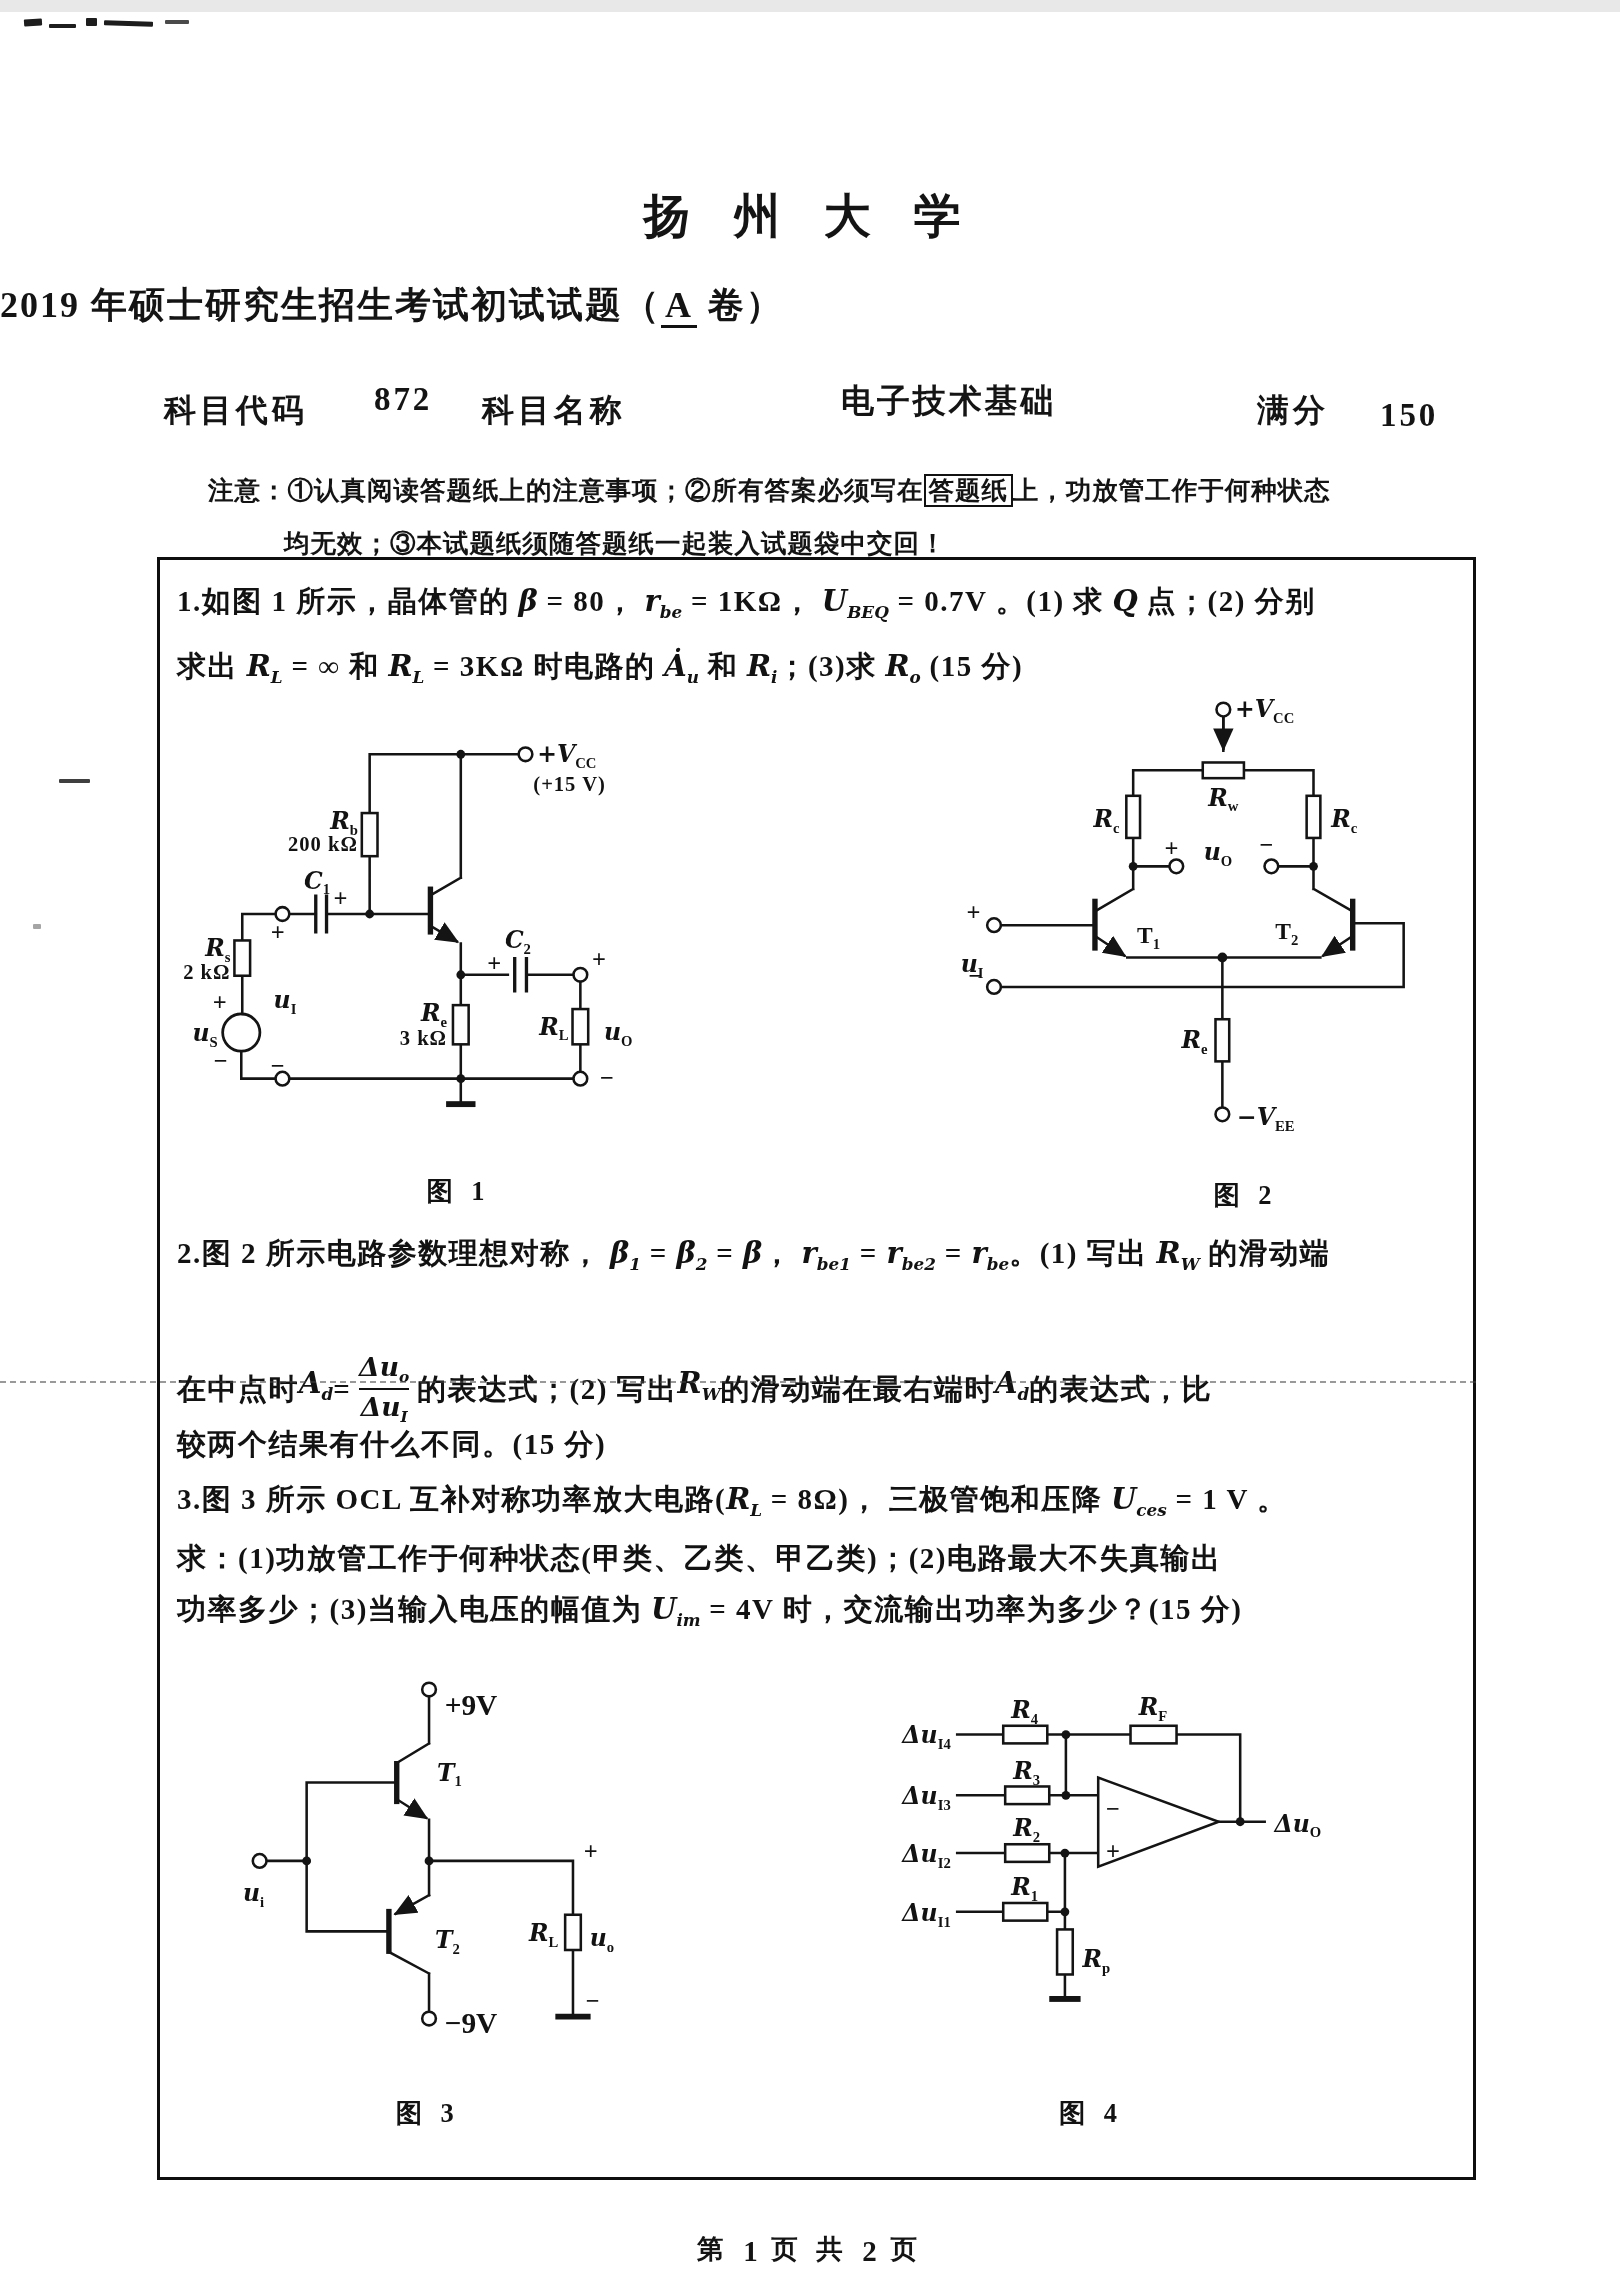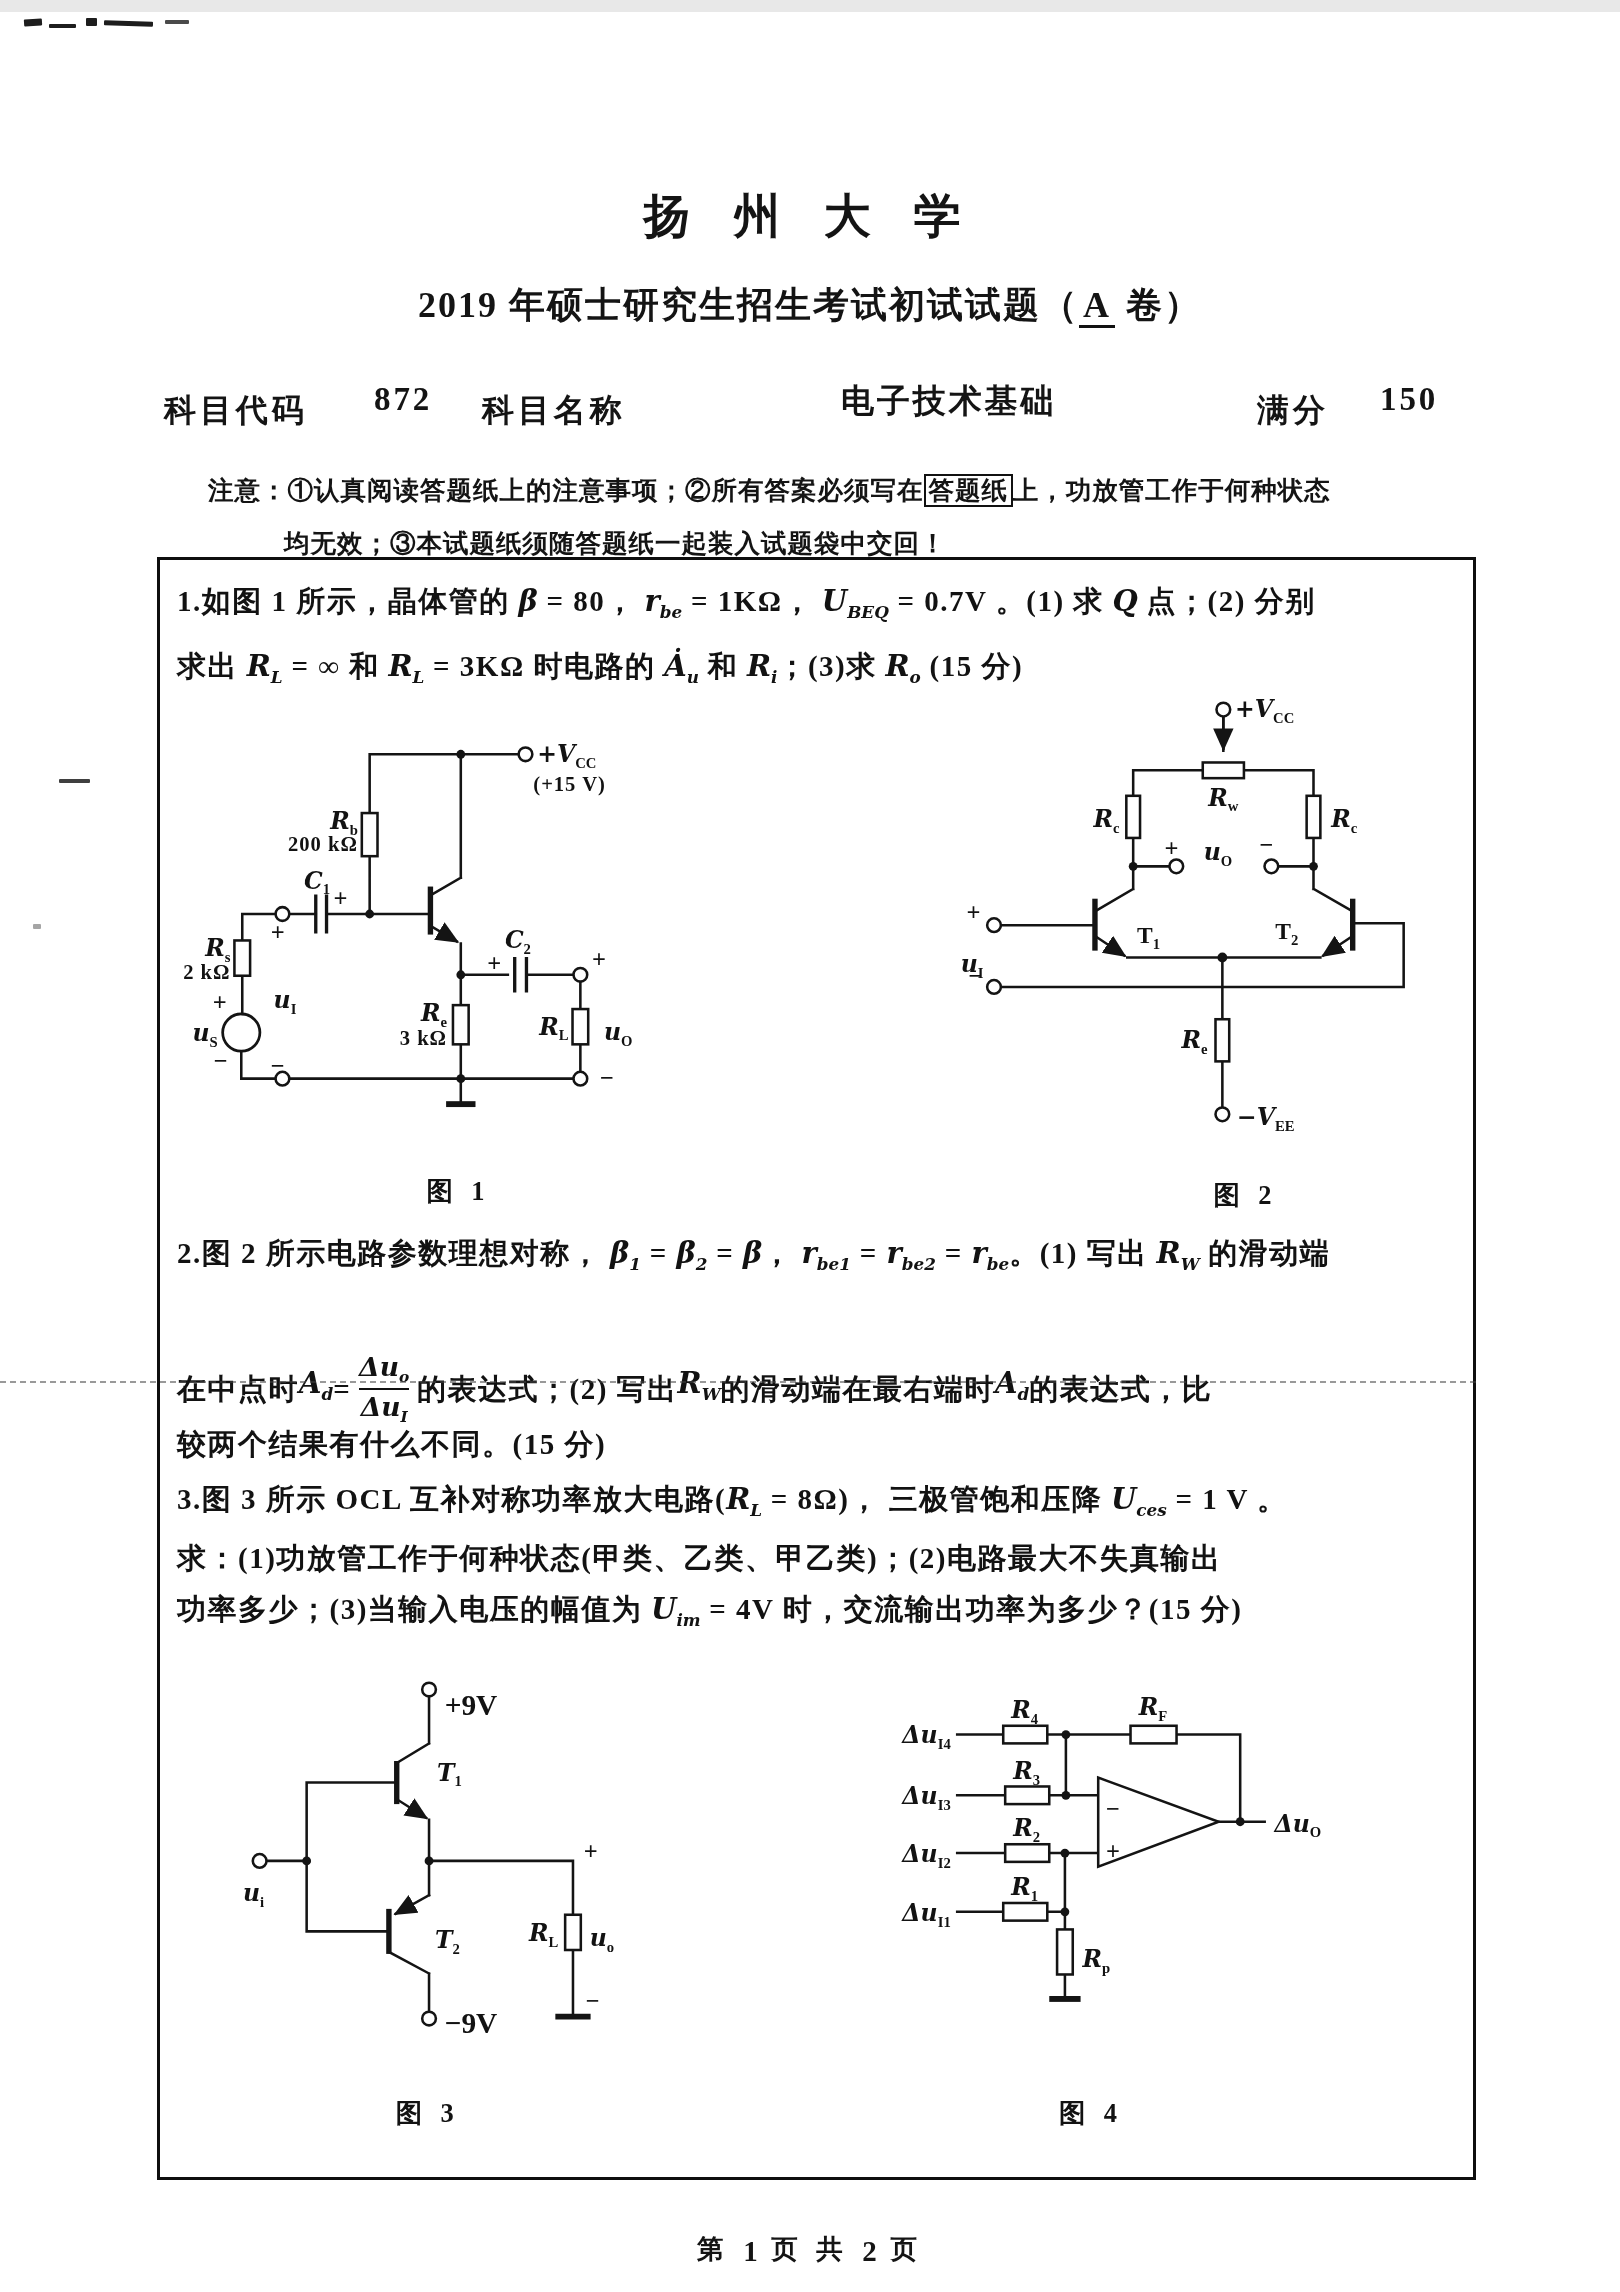--- a/index.html
+++ b/index.html
@@ -4,21 +4,21 @@
 <style>
   html,body{margin:0;padding:0;background:#e8e8e8;}
   .page{
     position:relative;width:1620px;height:2293px;margin:12px auto;
     background:#ffffff;overflow:hidden;color:#141414;
     font-family:"Liberation Serif","DejaVu Serif",serif;
   }
   .abs{position:absolute;}
   
   .title{left:0;top:173px;width:1620px;text-align:center;font-size:47px;font-weight:700;letter-spacing:15.7px;}
-  .subtitle{left:0;top:269px;width:1620px;text-align:center;font-size:36px;font-weight:700;letter-spacing:2px;}
+  .subtitle{left:0;top:269px;width:1620px;font-size:36px;font-weight:700;letter-spacing:2px;}
   .ul-a{border-bottom:3.9px solid #111;padding:0 3.9px;}
   .info-label{font-size:32px;font-weight:700;letter-spacing:3.9px;}
   .info-big{font-size:33px;font-weight:700;letter-spacing:2.9px;}
   .notice{font-size:25.5px;font-weight:700;letter-spacing:1px;white-space:nowrap;}
   .nbox{border:2.5px solid #111;padding:0 2.9px;}
   
   .qbox{left:157px;top:545px;width:1313px;height:1617px;border:3.4px solid #0e0e0e;}
   
   .qline{font-size:29px;font-weight:600;letter-spacing:1.5px;white-space:nowrap;color:#121212;line-height:43px;}
   .qline .t{}
@@ -66,21 +66,21 @@
   <div class="abs title">扬 州 大 学</div>
   <div class="abs subtitle">
     <span>2019 年硕士研究生招生考试初试试题（</span><span class="ul-a">A</span><span> 卷）</span>
   </div>
 
   <div class="abs info-label" style="left:164px;top:377px;">科目代码</div>
   <div class="abs info-big" style="left:374px;top:369px;">872</div>
   <div class="abs info-label" style="left:482px;top:377px;">科目名称</div>
   <div class="abs info-big" style="left:841px;top:367px;">电子技术基础</div>
   <div class="abs info-label" style="left:1257px;top:377px;">满分</div>
-  <div class="abs info-big" style="left:1380px;top:369px;font-family:Liberation Serif, serif;">150</div>
+  <div class="abs info-big" style="left:1380px;top:385px;font-family:Liberation Serif, serif;">150</div>
 
   <div class="abs notice" style="left:208px;top:461px;">
     <span>注意：</span><span>①认真阅读答题纸上的注意事项；②所有答案必须写在</span><span class="nbox">答题纸</span><span>上，功放管工作于何种状态</span>
   </div>
   <div class="abs notice" style="left:284px;top:514px;">均无效；③本试题纸须随答题纸一起装入试题袋中交回！</div>
 
   <div class="abs qbox"></div>
 
   <div class="abs qline" style="left:177px;top:568px;"><span class="t">1.如图 1 所示，晶体管的 </span><span class="mv">β</span><span class="t"> = 80， </span><span class="mv">r<sub>be</sub></span><span class="t"> = 1KΩ， </span><span class="mv">U<sub>BEQ</sub></span><span class="t"> = 0.7V 。(1) 求 </span><span class="mv">Q</span><span class="t"> 点；(2) 分别</span></div>
   <div class="abs qline" style="left:177px;top:633px;"><span class="t">求出 </span><span class="mv">R<sub>L</sub></span><span class="t"> = ∞ 和 </span><span class="mv">R<sub>L</sub></span><span class="t"> = 3KΩ 时电路的 </span><span class="mv">Ȧ<sub>u</sub></span><span class="t"> 和 </span><span class="mv">R<sub>i</sub></span><span class="t">；(3)求 </span><span class="mv">R<sub>o</sub></span><span class="t"> (15 分)</span></div>

